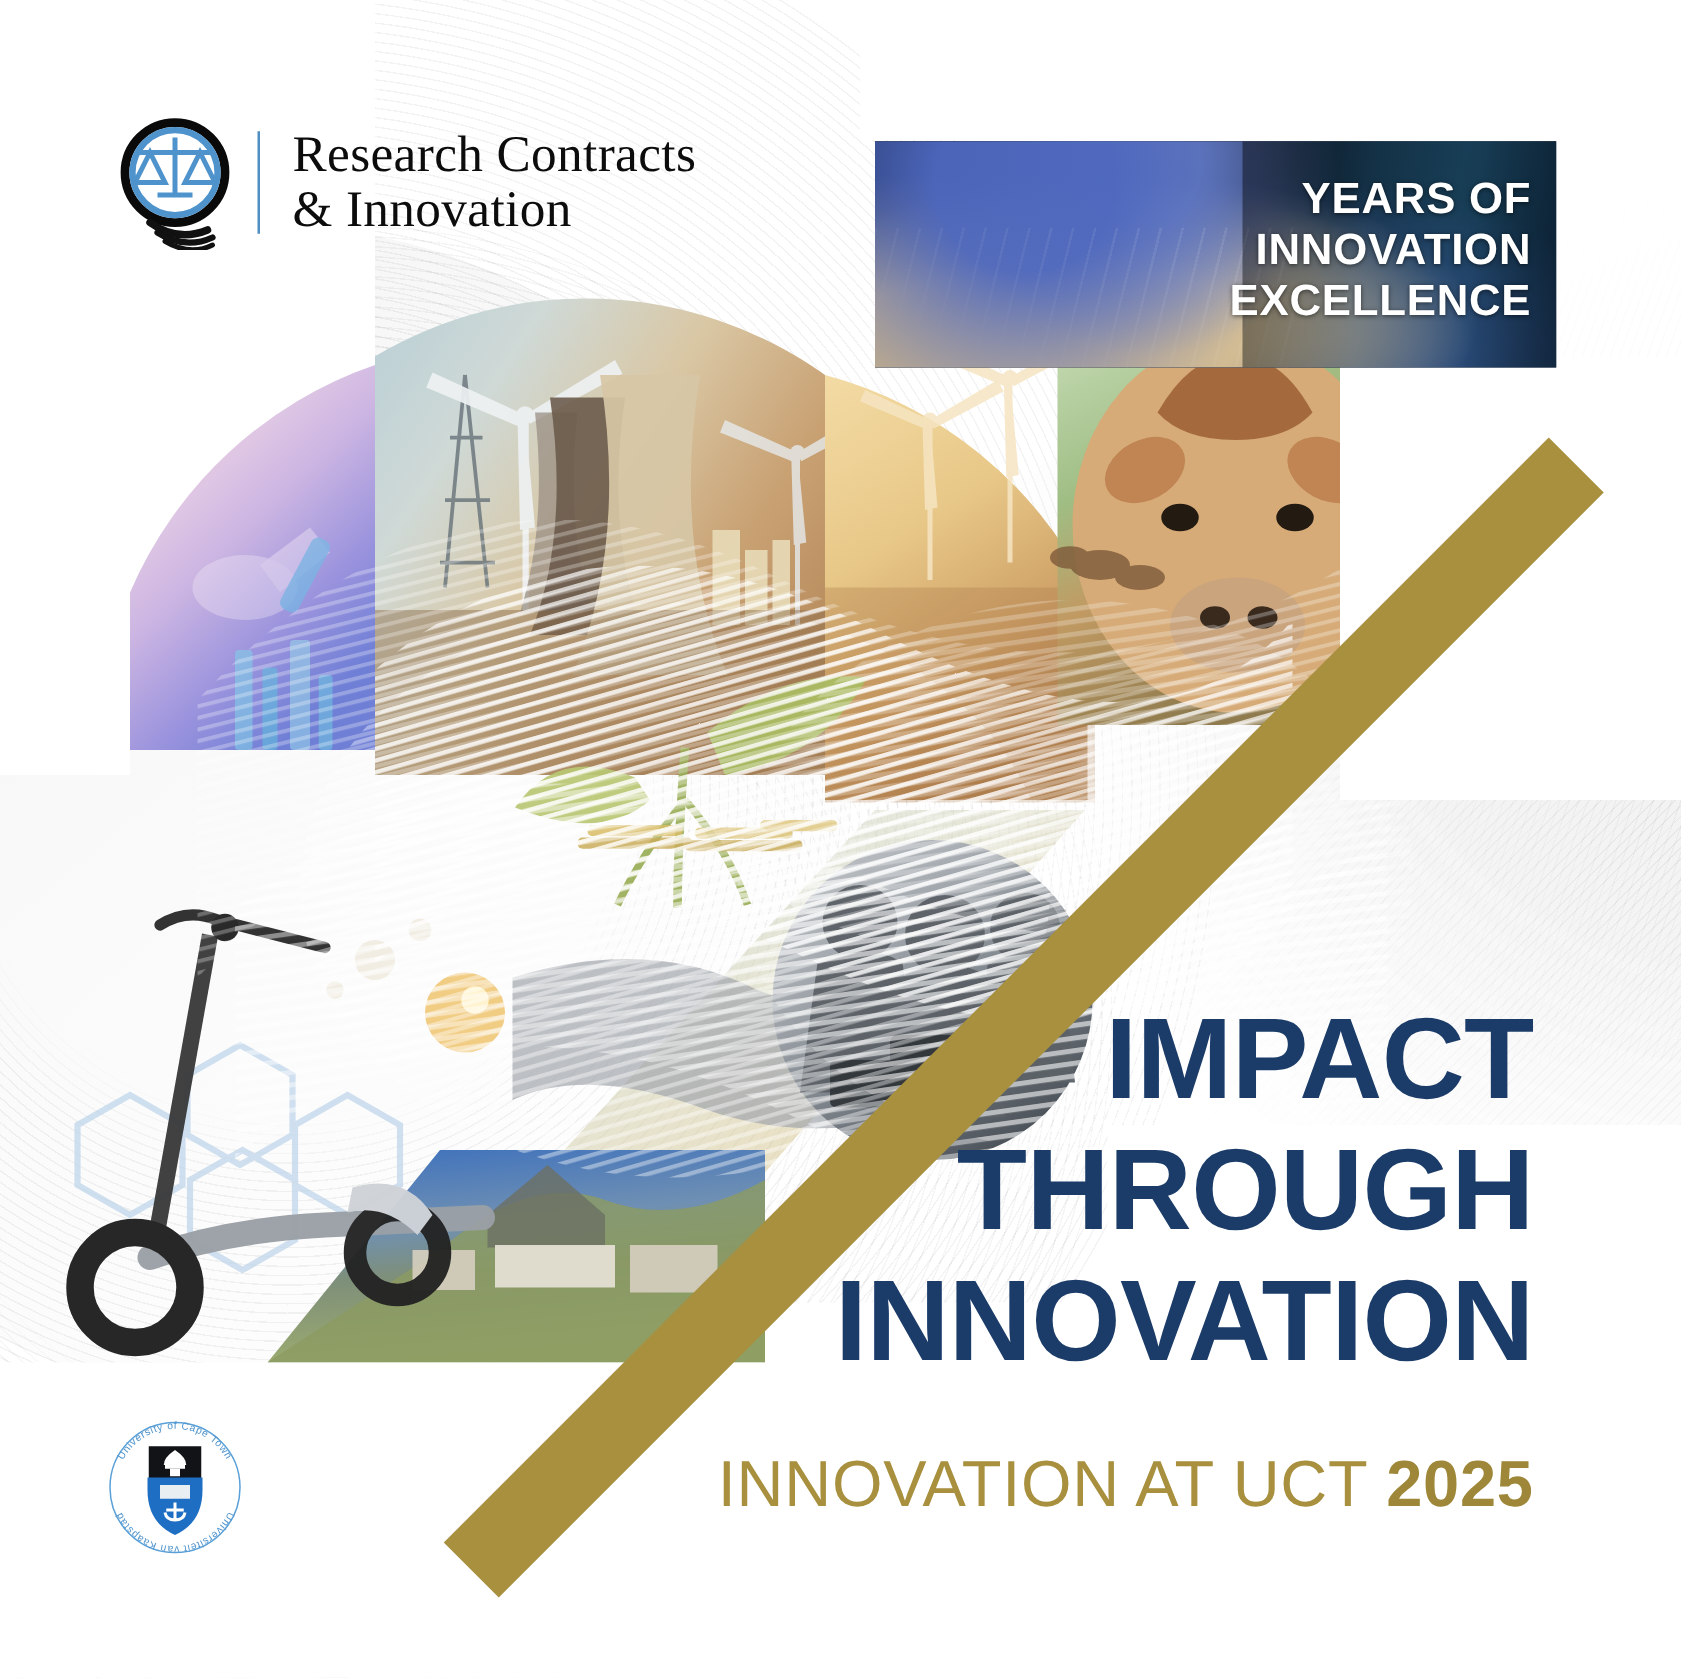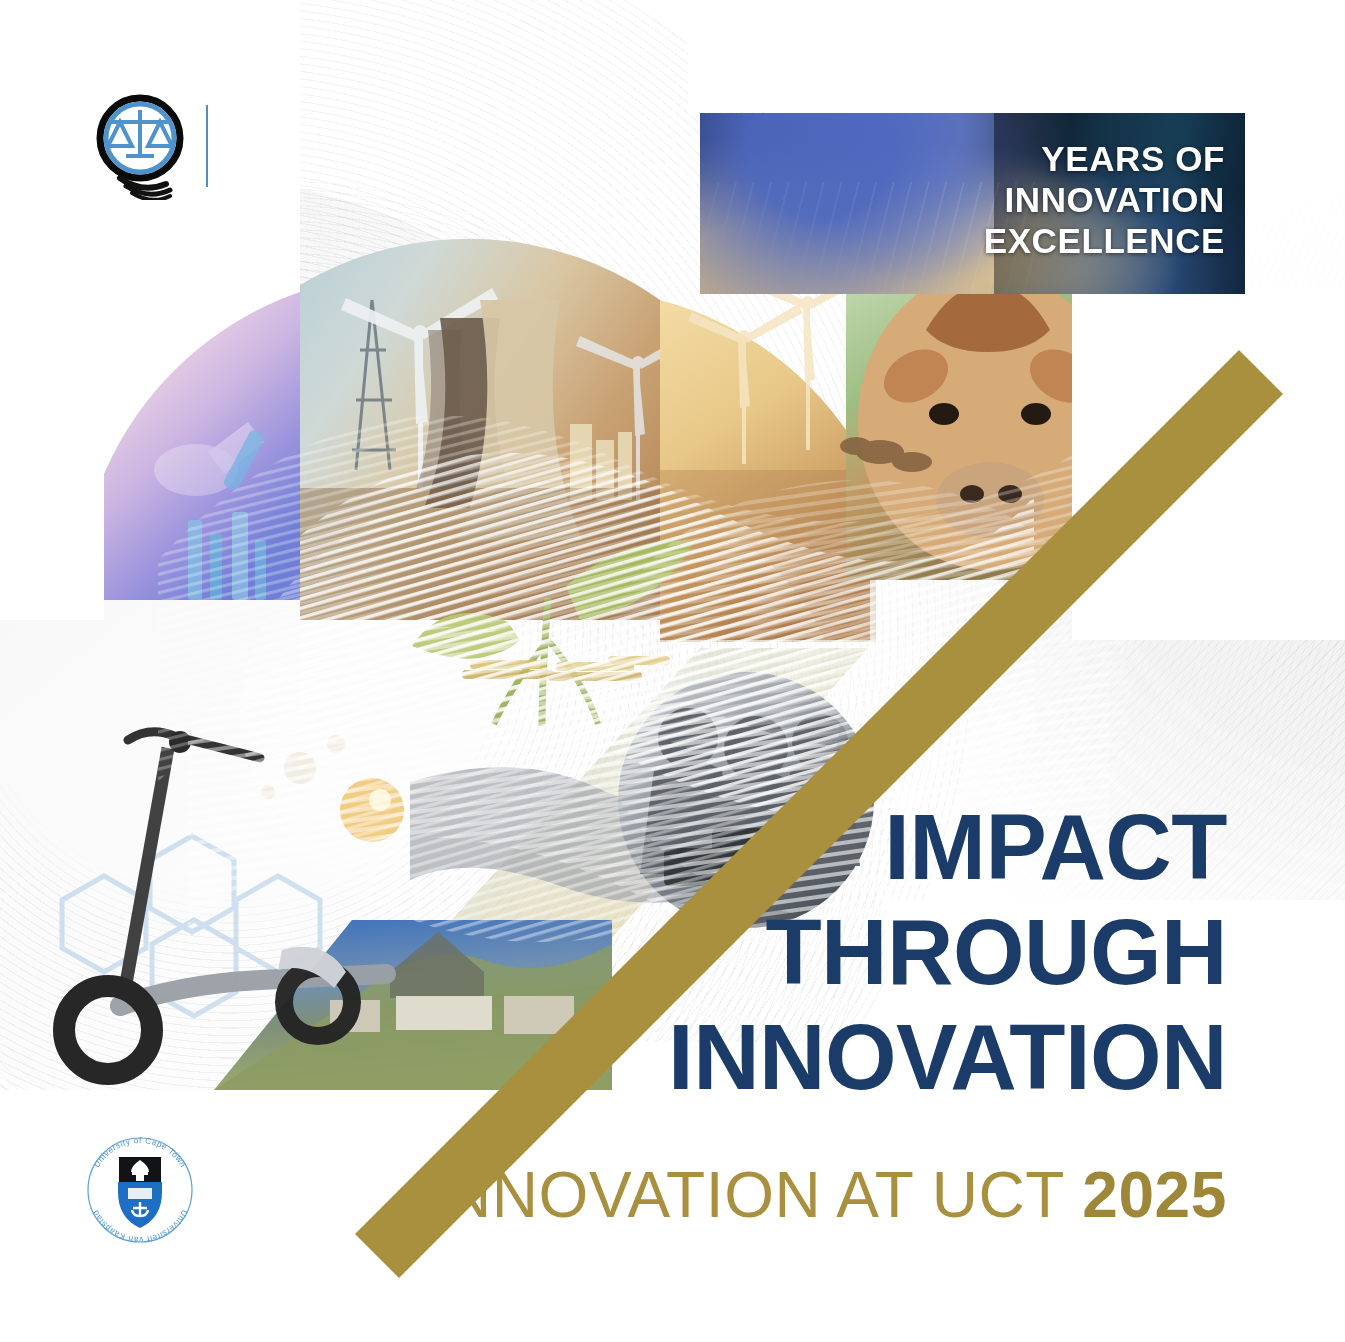--- a/index.html
+++ b/index.html
@@ -153,21 +153,21 @@
     color:#1b3c69;
     font-size:92px;
     line-height:1.14;
     letter-spacing:-0.5px;
     font-weight:700;
     white-space:pre-line;
   }
   .subtitle {
     position:absolute; right:118px; top:1158px;
     text-align:right;
-    font-size:64px;
+    font-size:52px;
     color:#a8903f;
     letter-spacing:0.6px;
     white-space:nowrap;
   }
   .subtitle .yr { font-weight:bold; color:#9e8738; }
 
   
   .uct-crest { position:absolute; left:80px; top:1130px; width:120px; height:120px; }
 </style>
 </head>
@@ -474,20 +474,22 @@
       <path d="M32 86 q 22 16 46 6" stroke="#111" stroke-width="6" fill="none" stroke-linecap="round"></path>
       <path d="M38 94 q 22 14 44 4" stroke="#111" stroke-width="5" fill="none" stroke-linecap="round"></path>
       <path d="M44 101 q 20 12 38 3" stroke="#111" stroke-width="4" fill="none" stroke-linecap="round"></path>
       <line x1="52" y1="18" x2="52" y2="64" stroke="#4f93cc" stroke-width="4"></line>
       <line x1="24" y1="30" x2="80" y2="30" stroke="#4f93cc" stroke-width="4"></line>
       <path d="M32 30 L20 54 L44 54 Z" fill="none" stroke="#4f93cc" stroke-width="4"></path>
       <path d="M72 30 L60 54 L84 54 Z" fill="none" stroke="#4f93cc" stroke-width="4"></path>
       <line x1="38" y1="64" x2="66" y2="64" stroke="#4f93cc" stroke-width="4"></line>
     </svg>
     <div class="logo-divider"></div>
+    <div class="logo-wordmark">Research Contracts
+&amp; Innovation</div>
   </div>
 
   <div class="years-badge">
     <div class="badge-photo"></div>
     <div class="badge-tubes"></div>
     <div class="badge-sheen"></div>
     <div class="badge-text">YEARS OF
 INNOVATION
 EXCELLENCE</div>
   </div>

